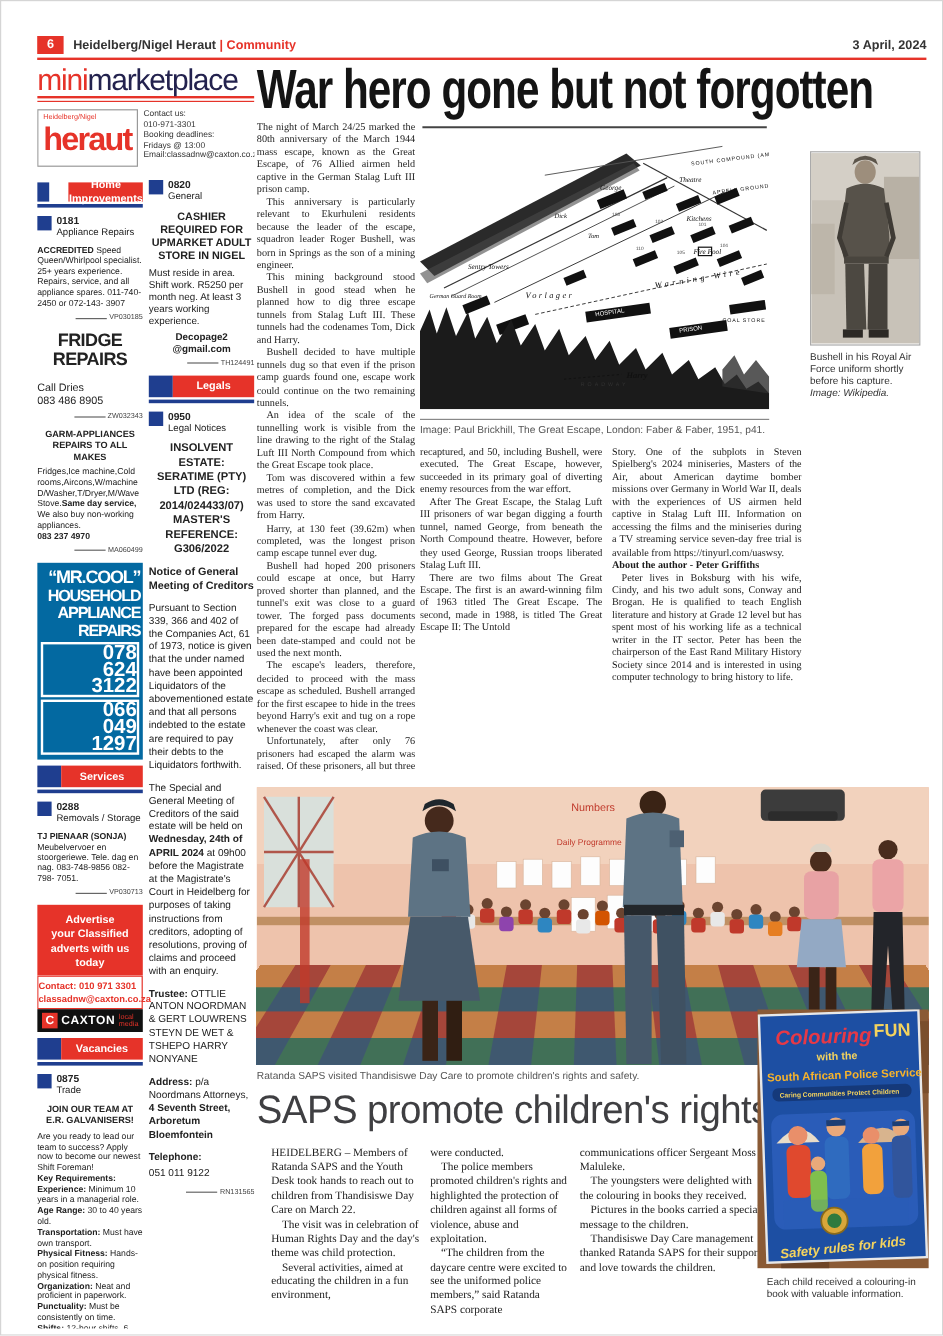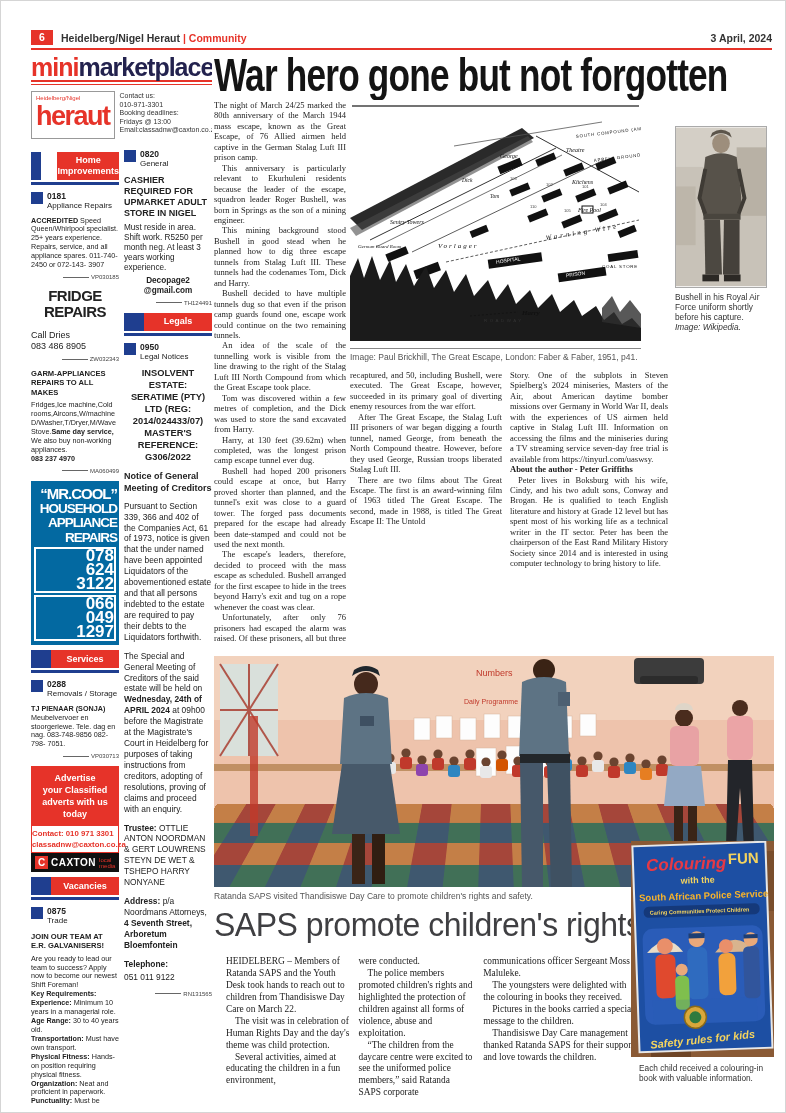--- a/index.html
+++ b/index.html
@@ -13,47 +13,47 @@
             display:flex; align-items:center; font-size:10.5px; }
   .pageno { background:#e63329; color:#fff; font-weight:bold; width:22px; height:15px;
             text-align:center; line-height:15px; margin-right:8px; }
   .masthead { font-weight:bold; color:#333; }
   .masthead .pipe, .masthead .sect { color:#e63329; }
   .topdate { margin-left:auto; color:#333; font-weight:bold; }
   .redline { position:absolute; left:30px; right:13px; top:47px; height:2px; background:#e63329; }
 
   
   .sidebar { position:absolute; left:30px; top:54px; width:181px; height:1052px; overflow:hidden; }
-  .mm-logo { font-size:25px; font-weight:bold; letter-spacing:-1px; line-height:24px;
+  .mm-logo { font-size:25px; font-weight:normal; letter-spacing:-1px; line-height:24px;
              font-family:"Liberation Sans",sans-serif; }
   .mm-logo .mini { color:#e63329; } .mm-logo .mkt { color:#23224e; }
   .mm-rule { height:2px; background:#e63329; margin-top:1px; }
   .mm-rule.b { height:1px; margin-top:2px; }
   .hdr-row { display:flex; margin-top:6px; gap:5px; }
   .heraut-box { border:1px solid #999; width:97px; height:48px; padding:3px 4px; }
   .heraut-box .reg { color:#e63329; font-size:6px; }
   .heraut-box .nm { color:#e63329; font-size:27px; font-weight:bold; letter-spacing:-1.5px; line-height:30px; }
   .contact-block { font-size:7px; line-height:8.6px; color:#333; padding-top:1px; }
   .cols { display:flex; gap:5px; margin-top:8px; }
   .col { width:88px; }
 
   .sec-head { display:flex; height:18px; margin:5px 0 0; }
-  .sec-head.tall { height:28px;gap:16px; }
+  .sec-head.tall { height:16px;gap:16px; }
   .sec-head .blue { width:20px; background:#1f3e8f; }
   .sec-head .redbg { flex:1; background:#e63329; color:#fff; font-weight:bold; font-size:9px;
                      display:flex; align-items:center; justify-content:center; text-align:center; line-height:11px; }
   .sec-under { height:3px; background:#1f3e8f; margin:2px 0 6px; }
 
   .cat { display:flex; gap:4px; margin:6px 0 6px; }
   .cat .sq { width:12px; height:12px; background:#1f3e8f; flex:none; margin-top:1px; }
   .cat .code { font-weight:bold; font-size:8.5px; line-height:10px; }
   .cat .lbl { font-size:8px; line-height:9.5px; }
 
   .ad { font-size:7.2px; line-height:1.24; color:#222; }
-  .ad .ttl { font-weight:bold; text-align:left; font-size:7.6px; margin-bottom:4px; }
+  .ad .ttl { font-weight:bold; text-align:center; font-size:7.6px; margin-bottom:4px; }
   .ad b { font-weight:bold; }
   .big-ttl { font-weight:bold; text-align:center; font-size:15px; line-height:16px; letter-spacing:-0.5px; margin:8px 0 10px; }
   .ref { display:flex; justify-content:flex-end; align-items:center; font-size:6px; color:#444; margin:4px 0 7px; }
   .ref::before { content:''; width:26px; height:1px; background:#666; margin-right:2px; }
 
   .mrcool { background:#0369a1; color:#fff; text-align:right; padding:5px 2px 4px; margin:2px 0 4px; }
   .mrcool .q { font-weight:bold; font-size:15px; letter-spacing:-1px; line-height:16px; }
   .mrcool .w { font-weight:bold; font-size:13.5px; letter-spacing:-1px; line-height:14.5px; }
   .mrcool .ph { border:2px solid #fff; font-weight:bold; font-size:17px; line-height:14px; margin:2px 1px 0;padding-left:23px; }
 

